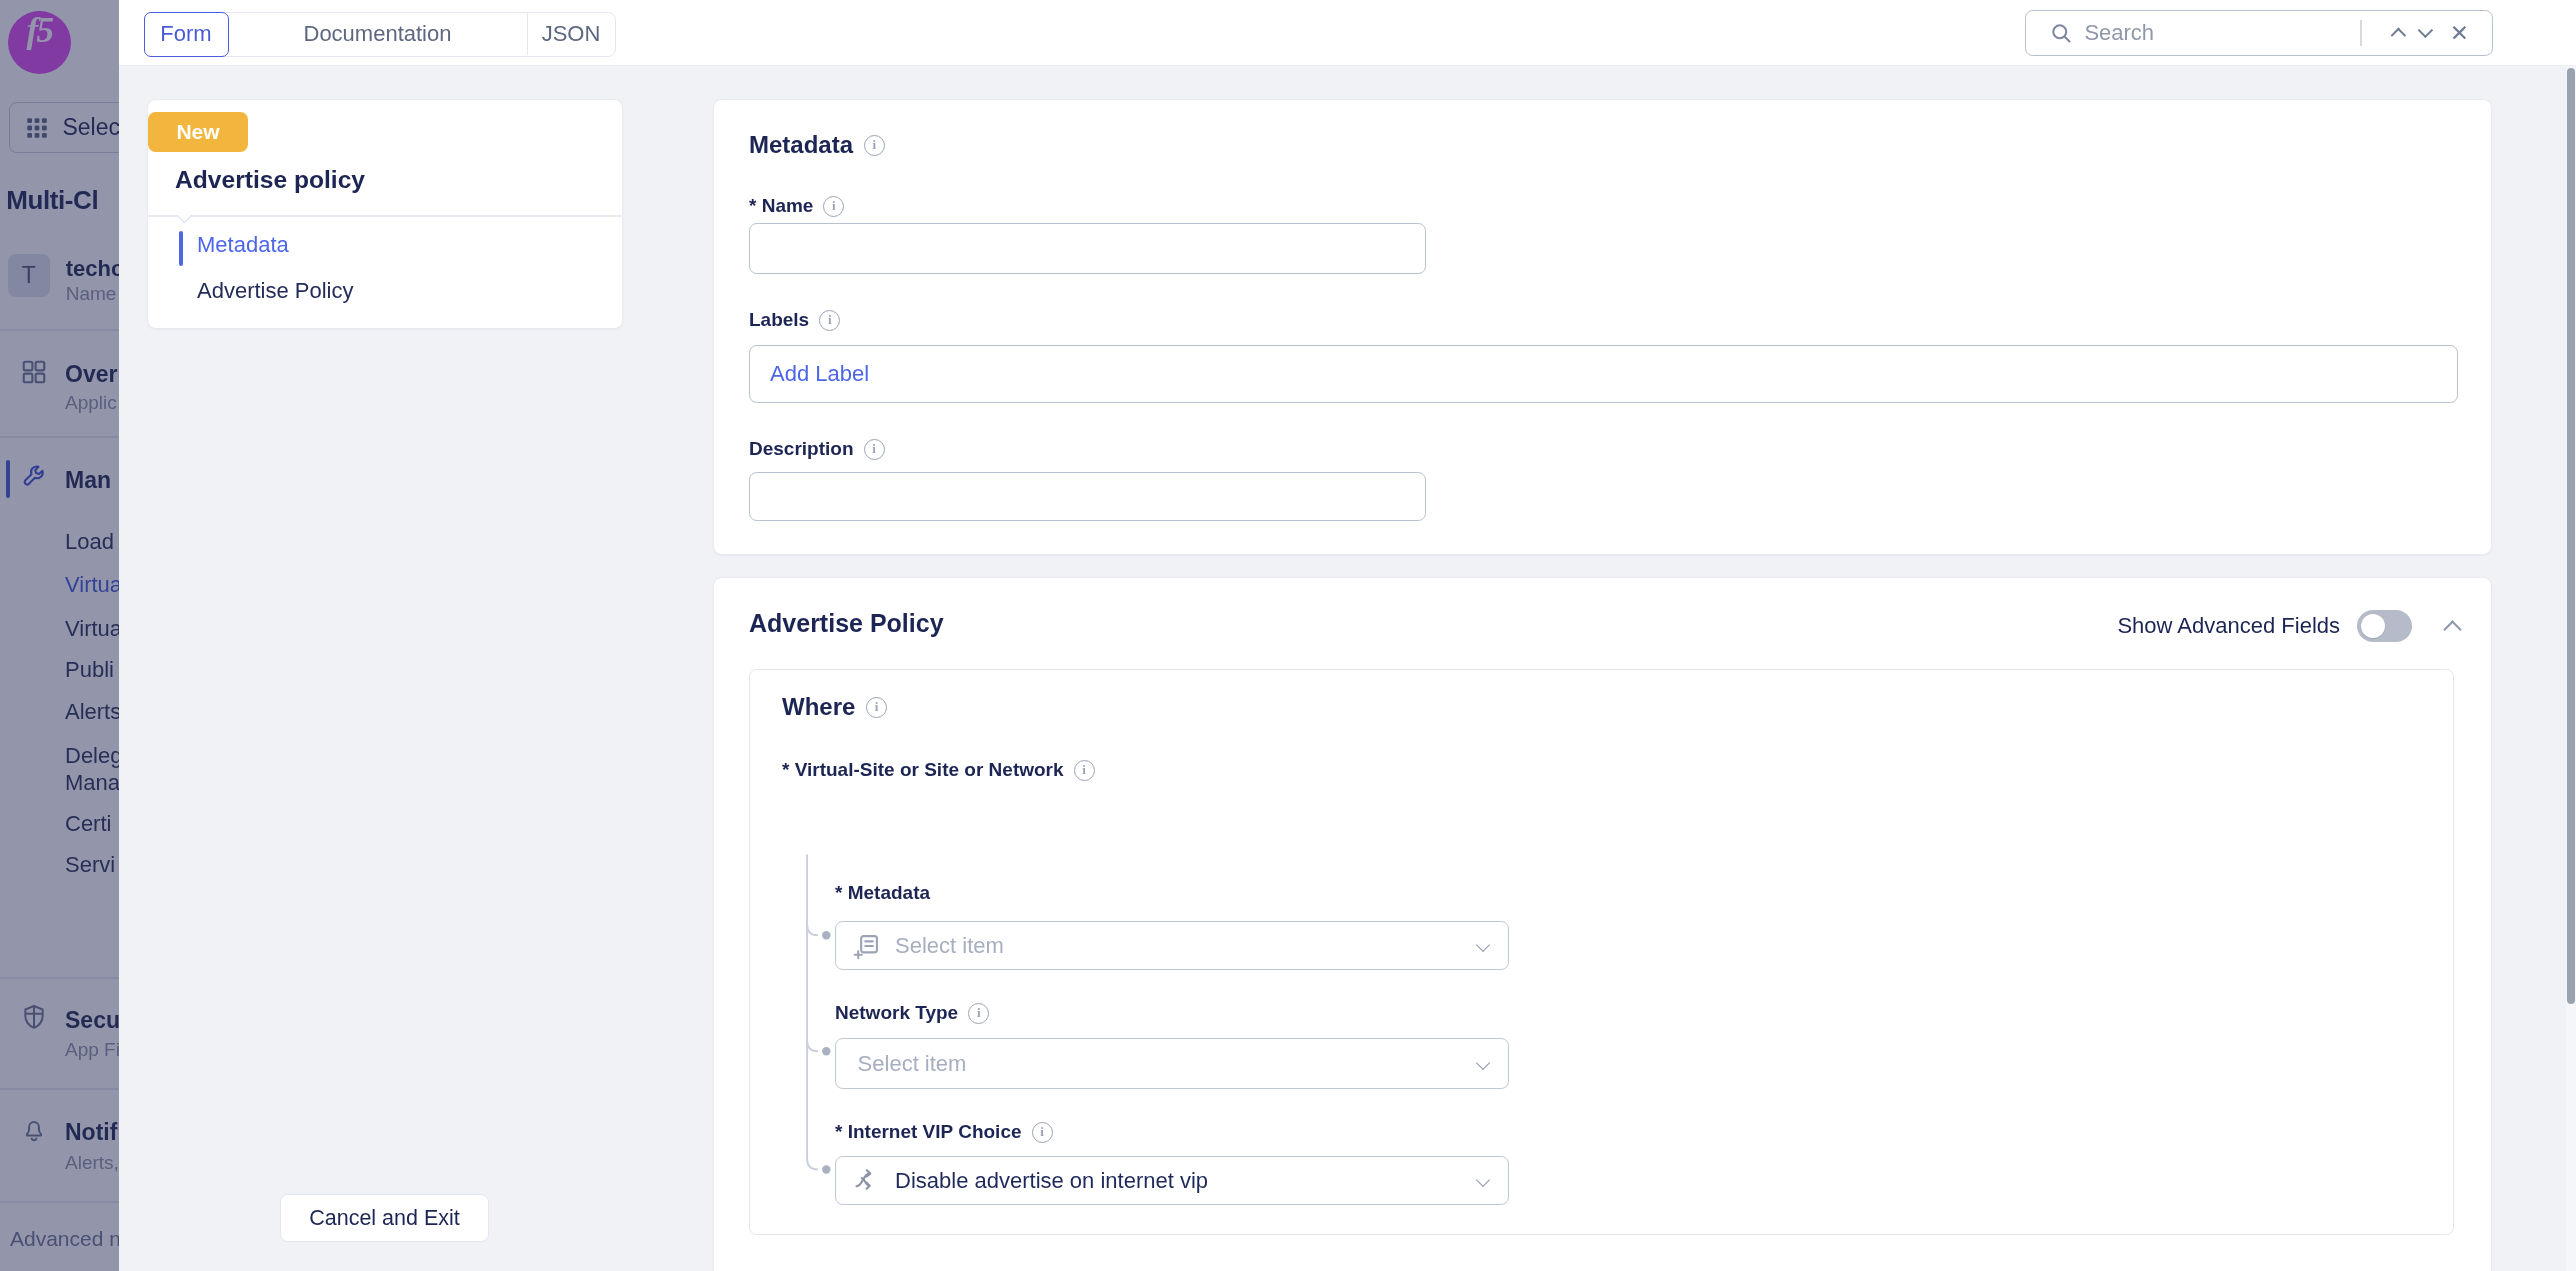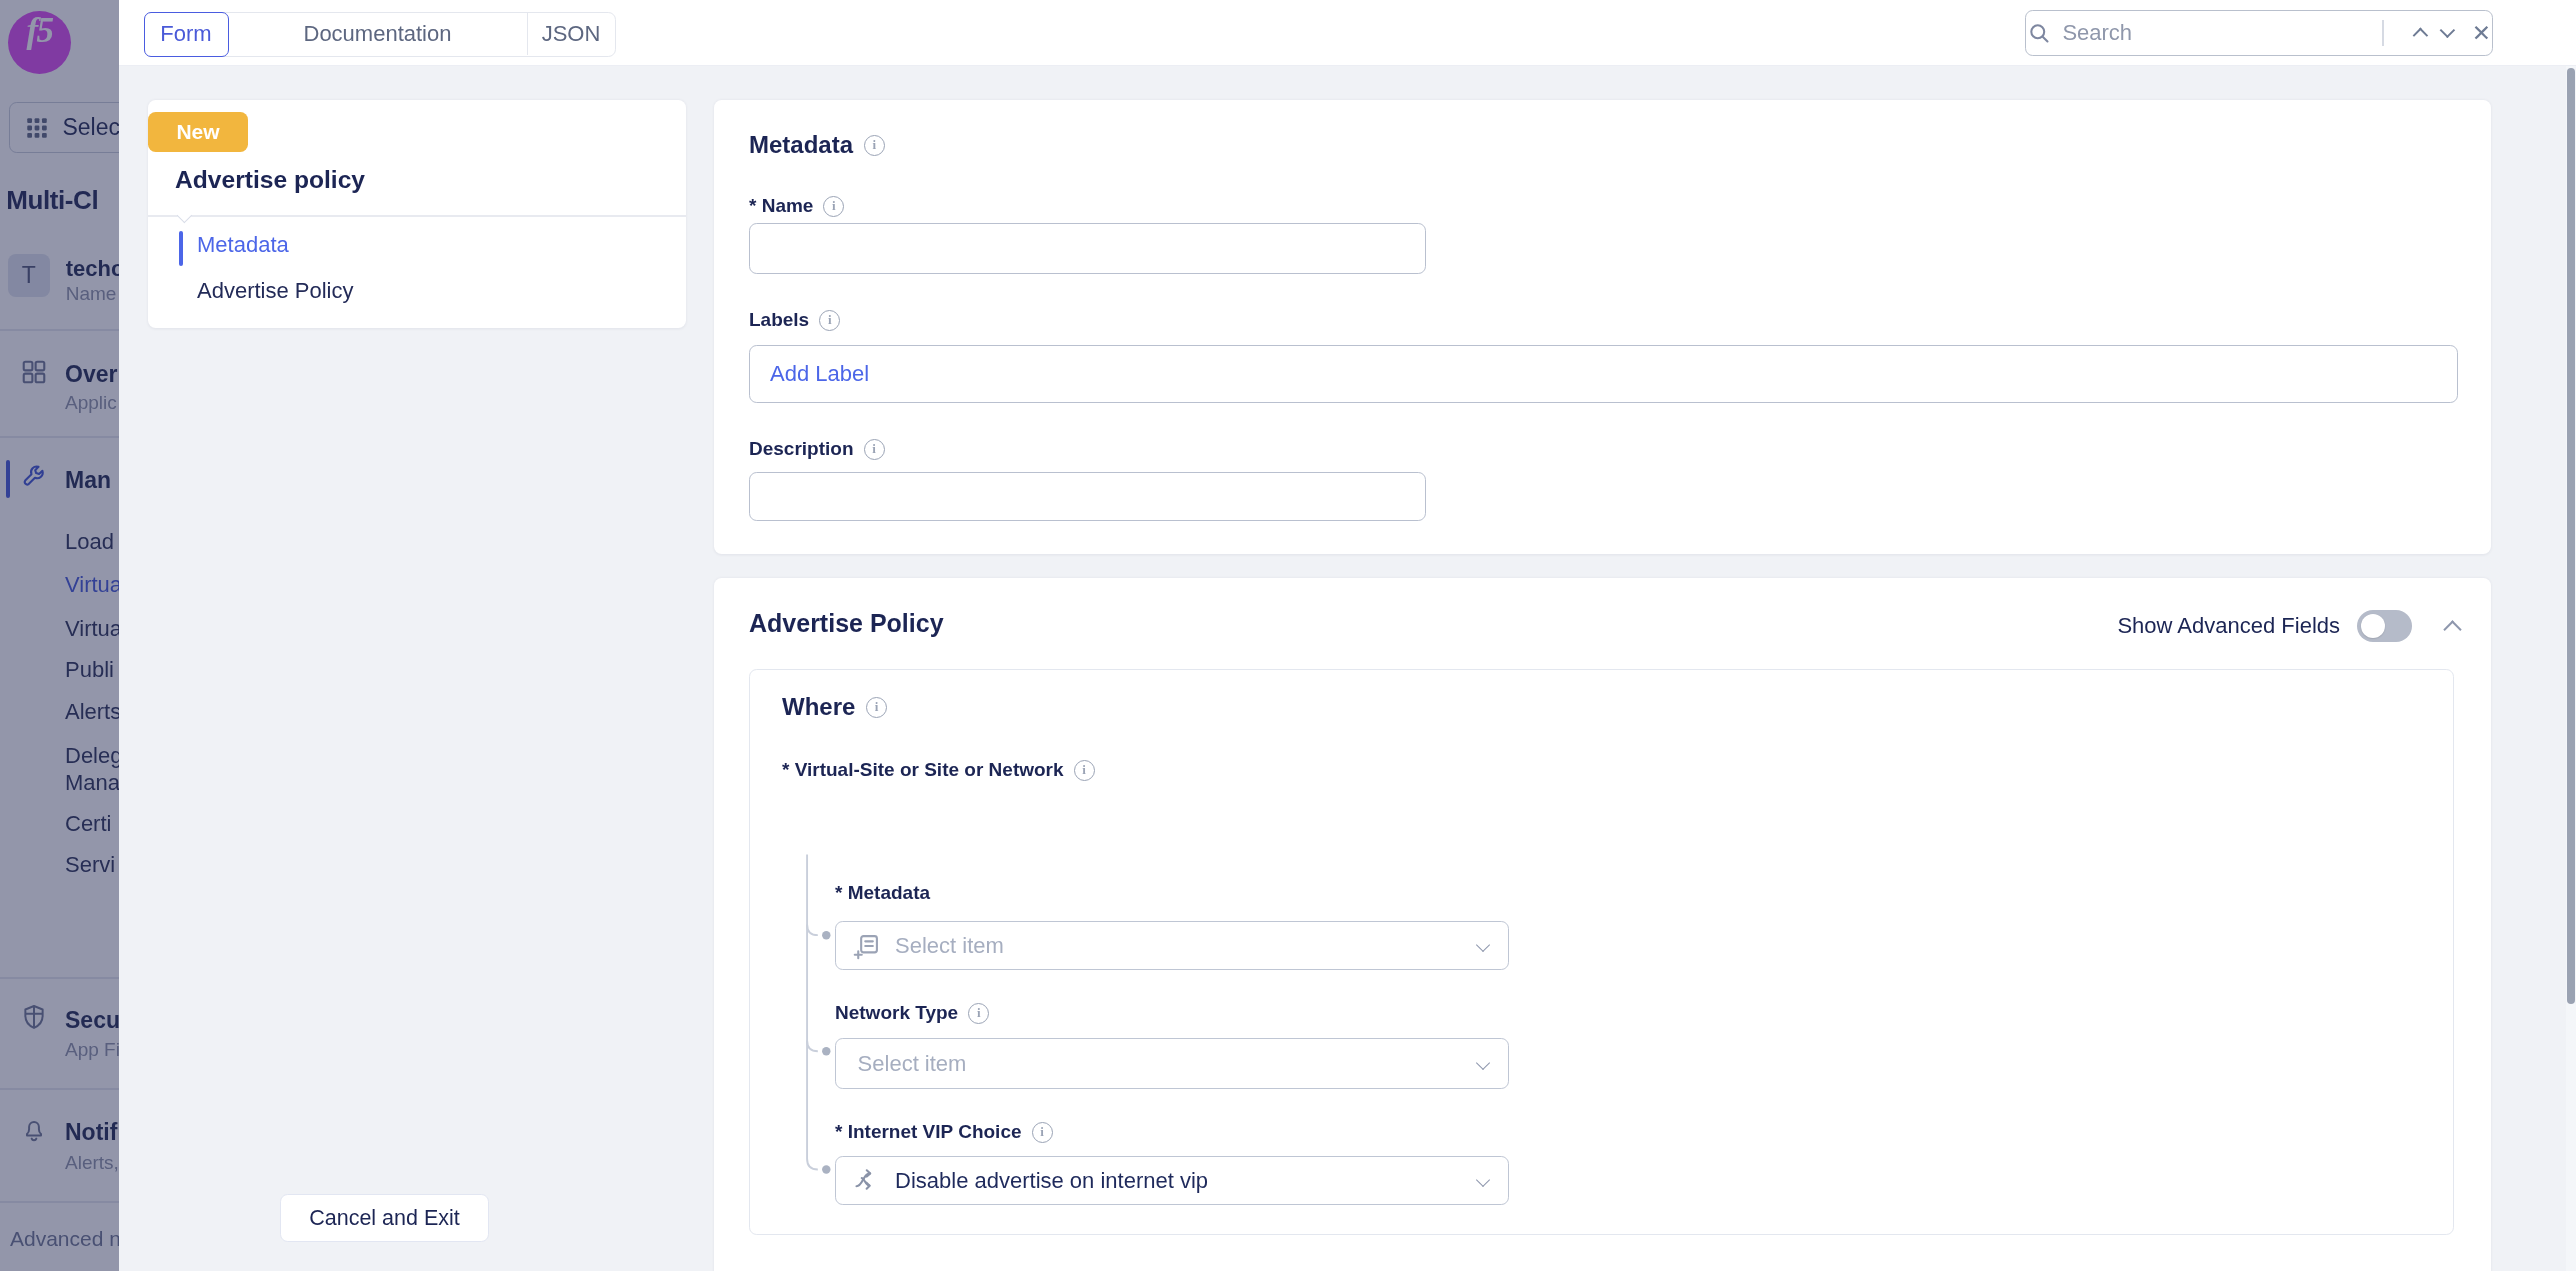--- a/index.html
+++ b/index.html
@@ -29,38 +29,38 @@
   .scrim { position:absolute; left:0; top:0; width:119px; height:1271px; background:rgba(40,46,86,0.5); z-index:5; }
 
   
   .modal { position:absolute; left:119px; top:0; width:2457px; height:1271px; background:#f0f2f6; z-index:10; }
   .modal-header { position:absolute; left:0; top:0; width:100%; height:66px; background:#fff; border-bottom:0.8px solid #eceef4; }
   .tabs { position:absolute; left:25px; top:12.3px; height:45px; display:flex; border:1.5px solid #e4e7ee; border-radius:7.7px; background:#fff; }
   .tab { display:flex; align-items:center; justify-content:center; font-size:22px; color:#5d6780; height:42px; }
   .tab.doc { width:298px; }
   .tab.json { width:88px; border-left:1.5px solid #e4e7ee; border-radius:0 6.2px 6.2px 0; }
   .tab.form { width:85px; height:45px; margin:-1.5px 0 12px -1.5px; border:1.5px solid #4a5ce0; border-radius:7px; color:#4a5ad8; background:#fff; }
-  .search-box { position:absolute; left:1906px; top:10px; width:468px; height:46px; border:1.5px solid #b9c0cd; border-radius:7.7px; background:#fff; display:flex; align-items:center; padding:0 1px; }
+  .search-box { position:absolute; left:1906px; top:10px; width:468px; height:46px; border:1.5px solid #b9c0cd; border-radius:7.7px; background:#fff; display:flex; align-items:center; padding:0 23px; }
   .search-box input { border:none; outline:none; flex:1; font-size:22px; color:#1c2554; margin-left:10.8px; font-family:"Liberation Sans",sans-serif; background:transparent; min-width:0; }
   .search-box input::placeholder { color:#8f97ab; }
   .search-div { width:1.5px; height:26px; background:#d6dae3; margin:0 14px 0 4.6px; }
   .chev { display:inline-block; width:10.8px; height:10.8px; border-right:2.3px solid #6e7b94; border-bottom:2.3px solid #6e7b94; }
   .chev.up { transform:rotate(-135deg) translate(-1.5px,-1.5px); }
   .chev.down { transform:rotate(45deg) translate(-2.3px,-2.3px); }
   .search-x { font-size:23px; color:#6e7b94; margin-left:18.5px; line-height:1; }
   .search-chev { margin-left:17px; }
 
   .modal-body { position:absolute; left:0; top:66px; width:100%; height:1205px; overflow:hidden; }
 
   
   .scroll-track { position:absolute; right:0; top:0; width:10px; height:1205px; background:#f4f6f9; }
   .scroll-thumb { position:absolute; right:0.8px; top:1.5px; width:8.5px; height:936px; background:#9aa2b2; border-radius:4.6px; }
 
   
-  .nav-card { position:absolute; left:29px; top:34px; width:538px; height:228px; background:#fff; border-radius:7.7px; box-shadow:0 0.8px 3.1px rgba(25,35,70,0.07); }
+  .nav-card { position:absolute; left:29px; top:34px; width:474px; height:228px; background:#fff; border-radius:7.7px; box-shadow:0 0.8px 3.1px rgba(25,35,70,0.07); }
   .badge-new { position:absolute; left:0; top:11.5px; width:100px; height:40px; background:#f2b63e; border-radius:7.7px; display:flex; align-items:center; justify-content:center; color:#fff; font-weight:700; font-size:21px; }
   .nav-title { position:absolute; left:27px; top:66px; font-size:24.6px; font-weight:800; color:#1c2554; }
   .nav-div { position:absolute; left:0; top:115px; width:100%; height:1.5px; background:#e8eaf0; }
   .nav-notch { position:absolute; left:31px; top:-5.4px; width:10.8px; height:10.8px; background:#fff; border-right:1.5px solid #d9dde8; border-bottom:1.5px solid #d9dde8; transform:rotate(45deg); }
   .nav-item { position:absolute; left:49px; font-size:22px; color:#232b58; }
   .nav-item.active { color:#4c66e8; }
   .nav-item-bar { position:absolute; left:31px; top:131px; width:3.8px; height:35px; border-radius:2.3px; background:#4c66e8; }
 
   
   .card { position:absolute; left:595px; width:1777px; background:#fff; border-radius:7.7px; box-shadow:0 0.8px 3.1px rgba(25,35,70,0.07); }

